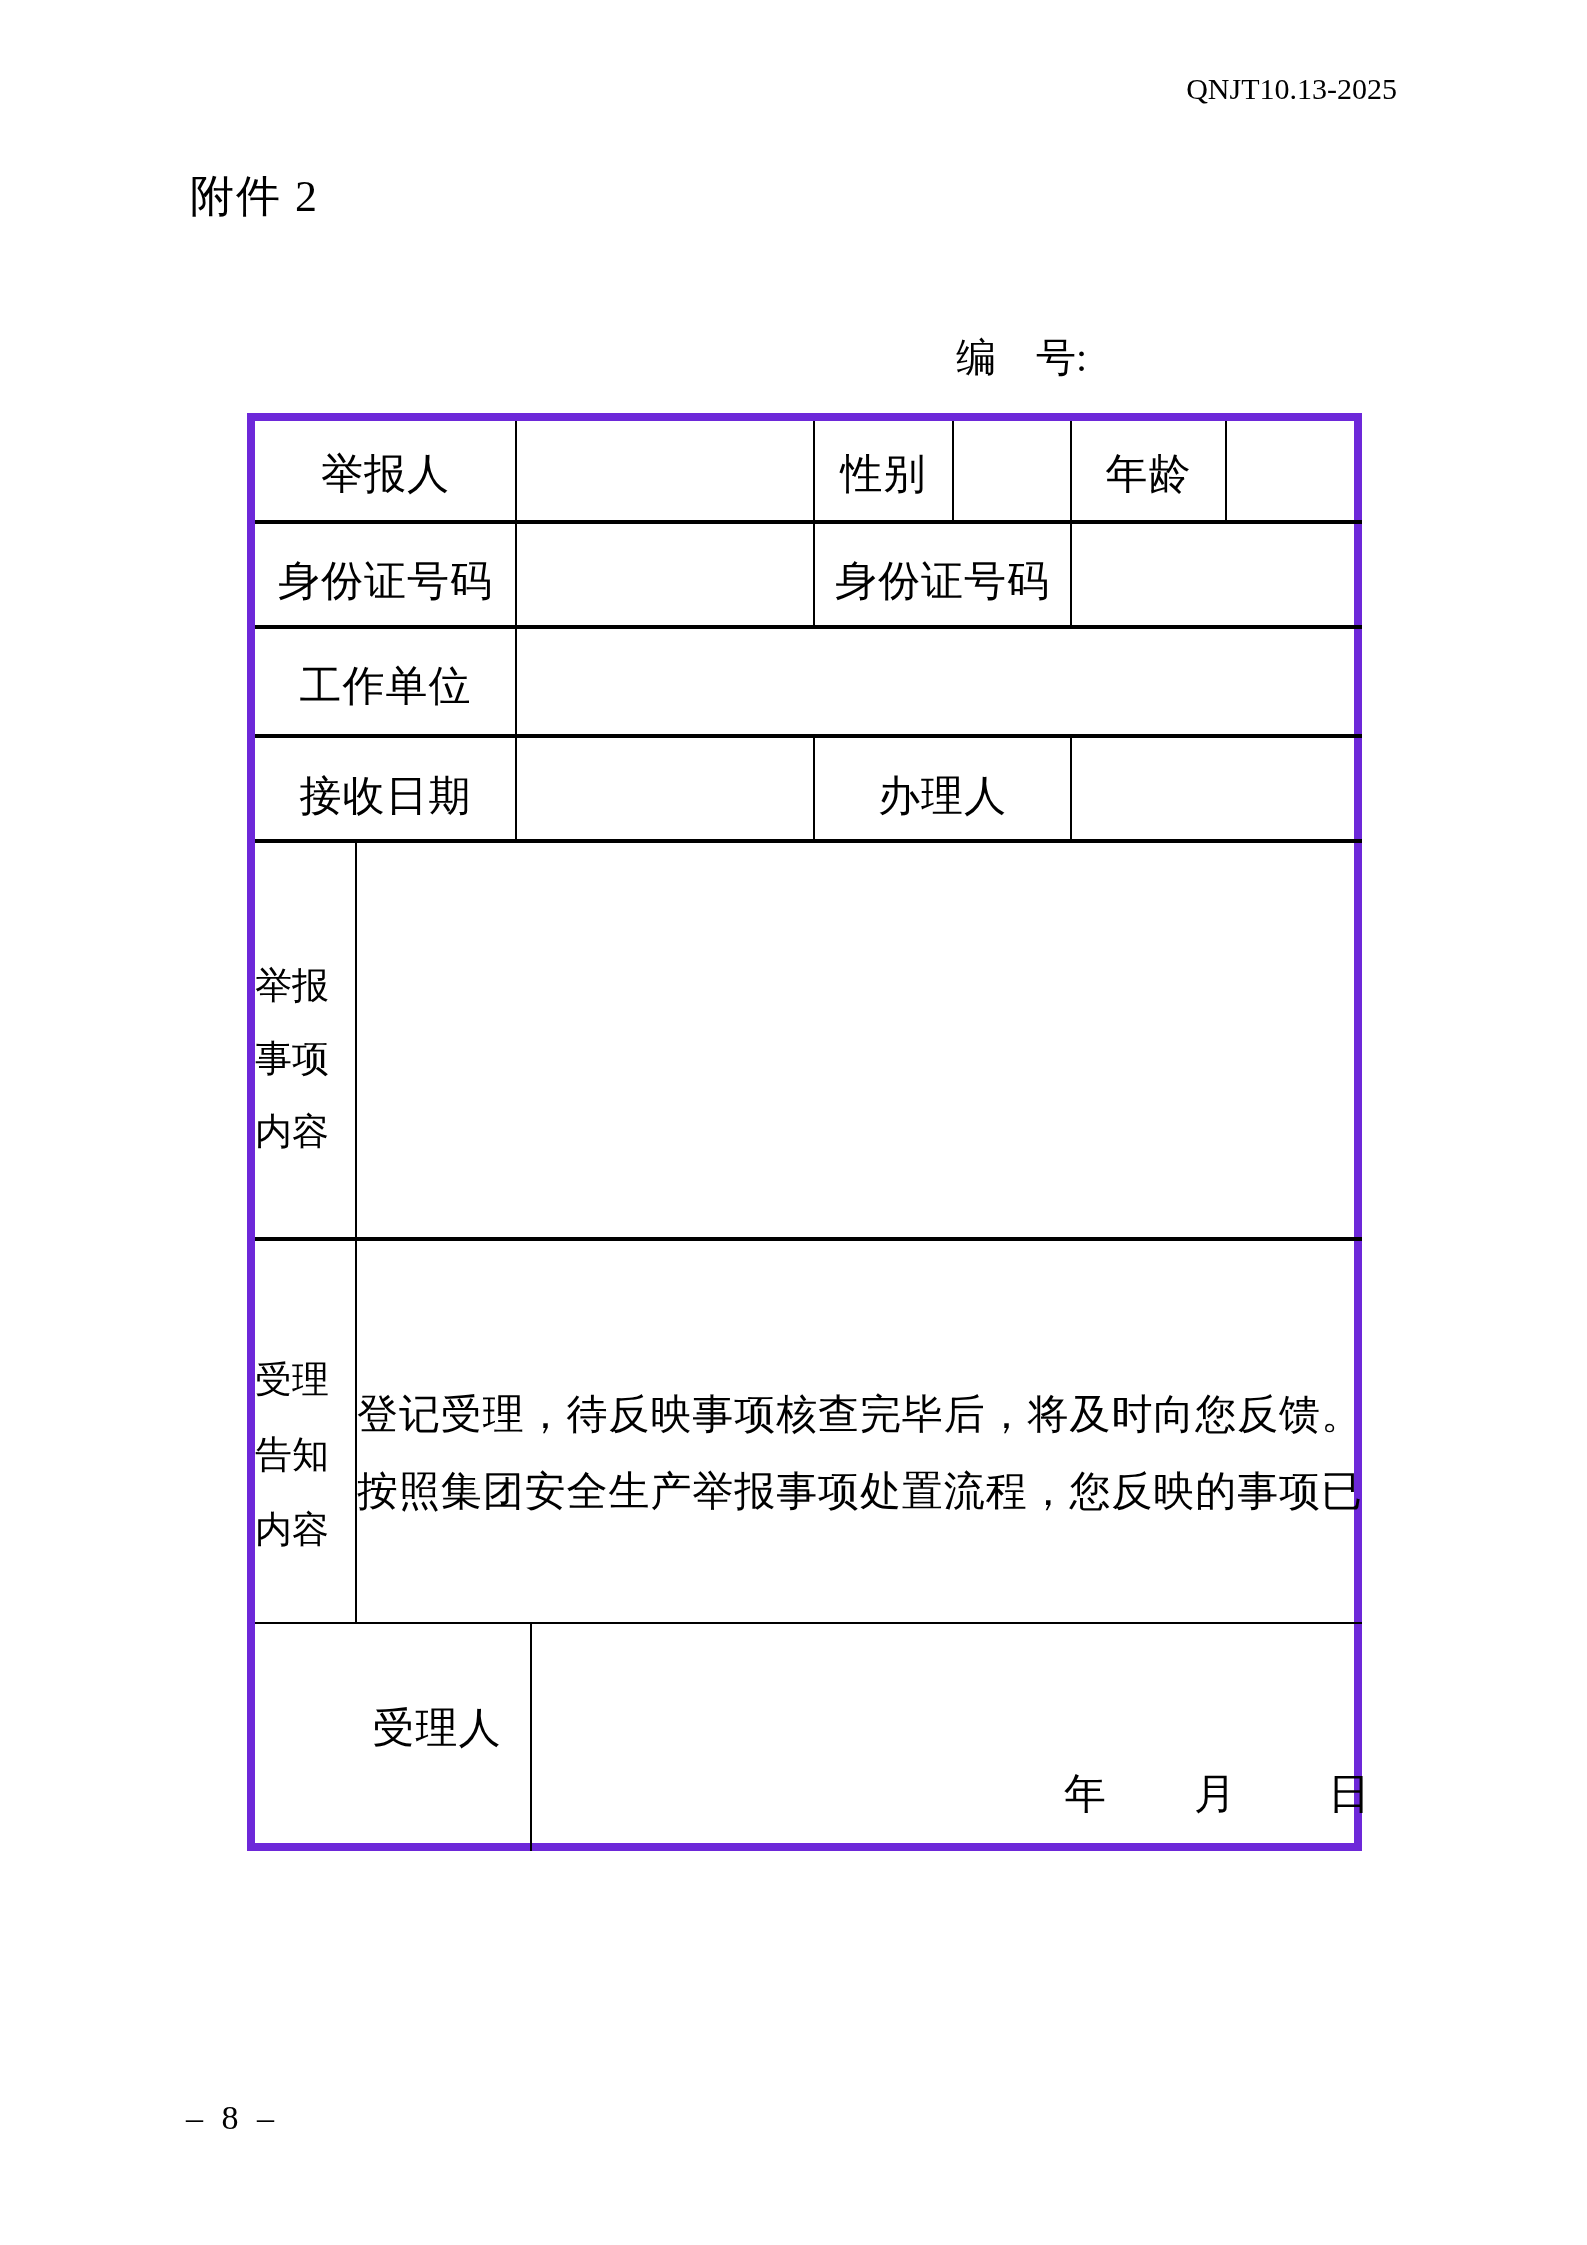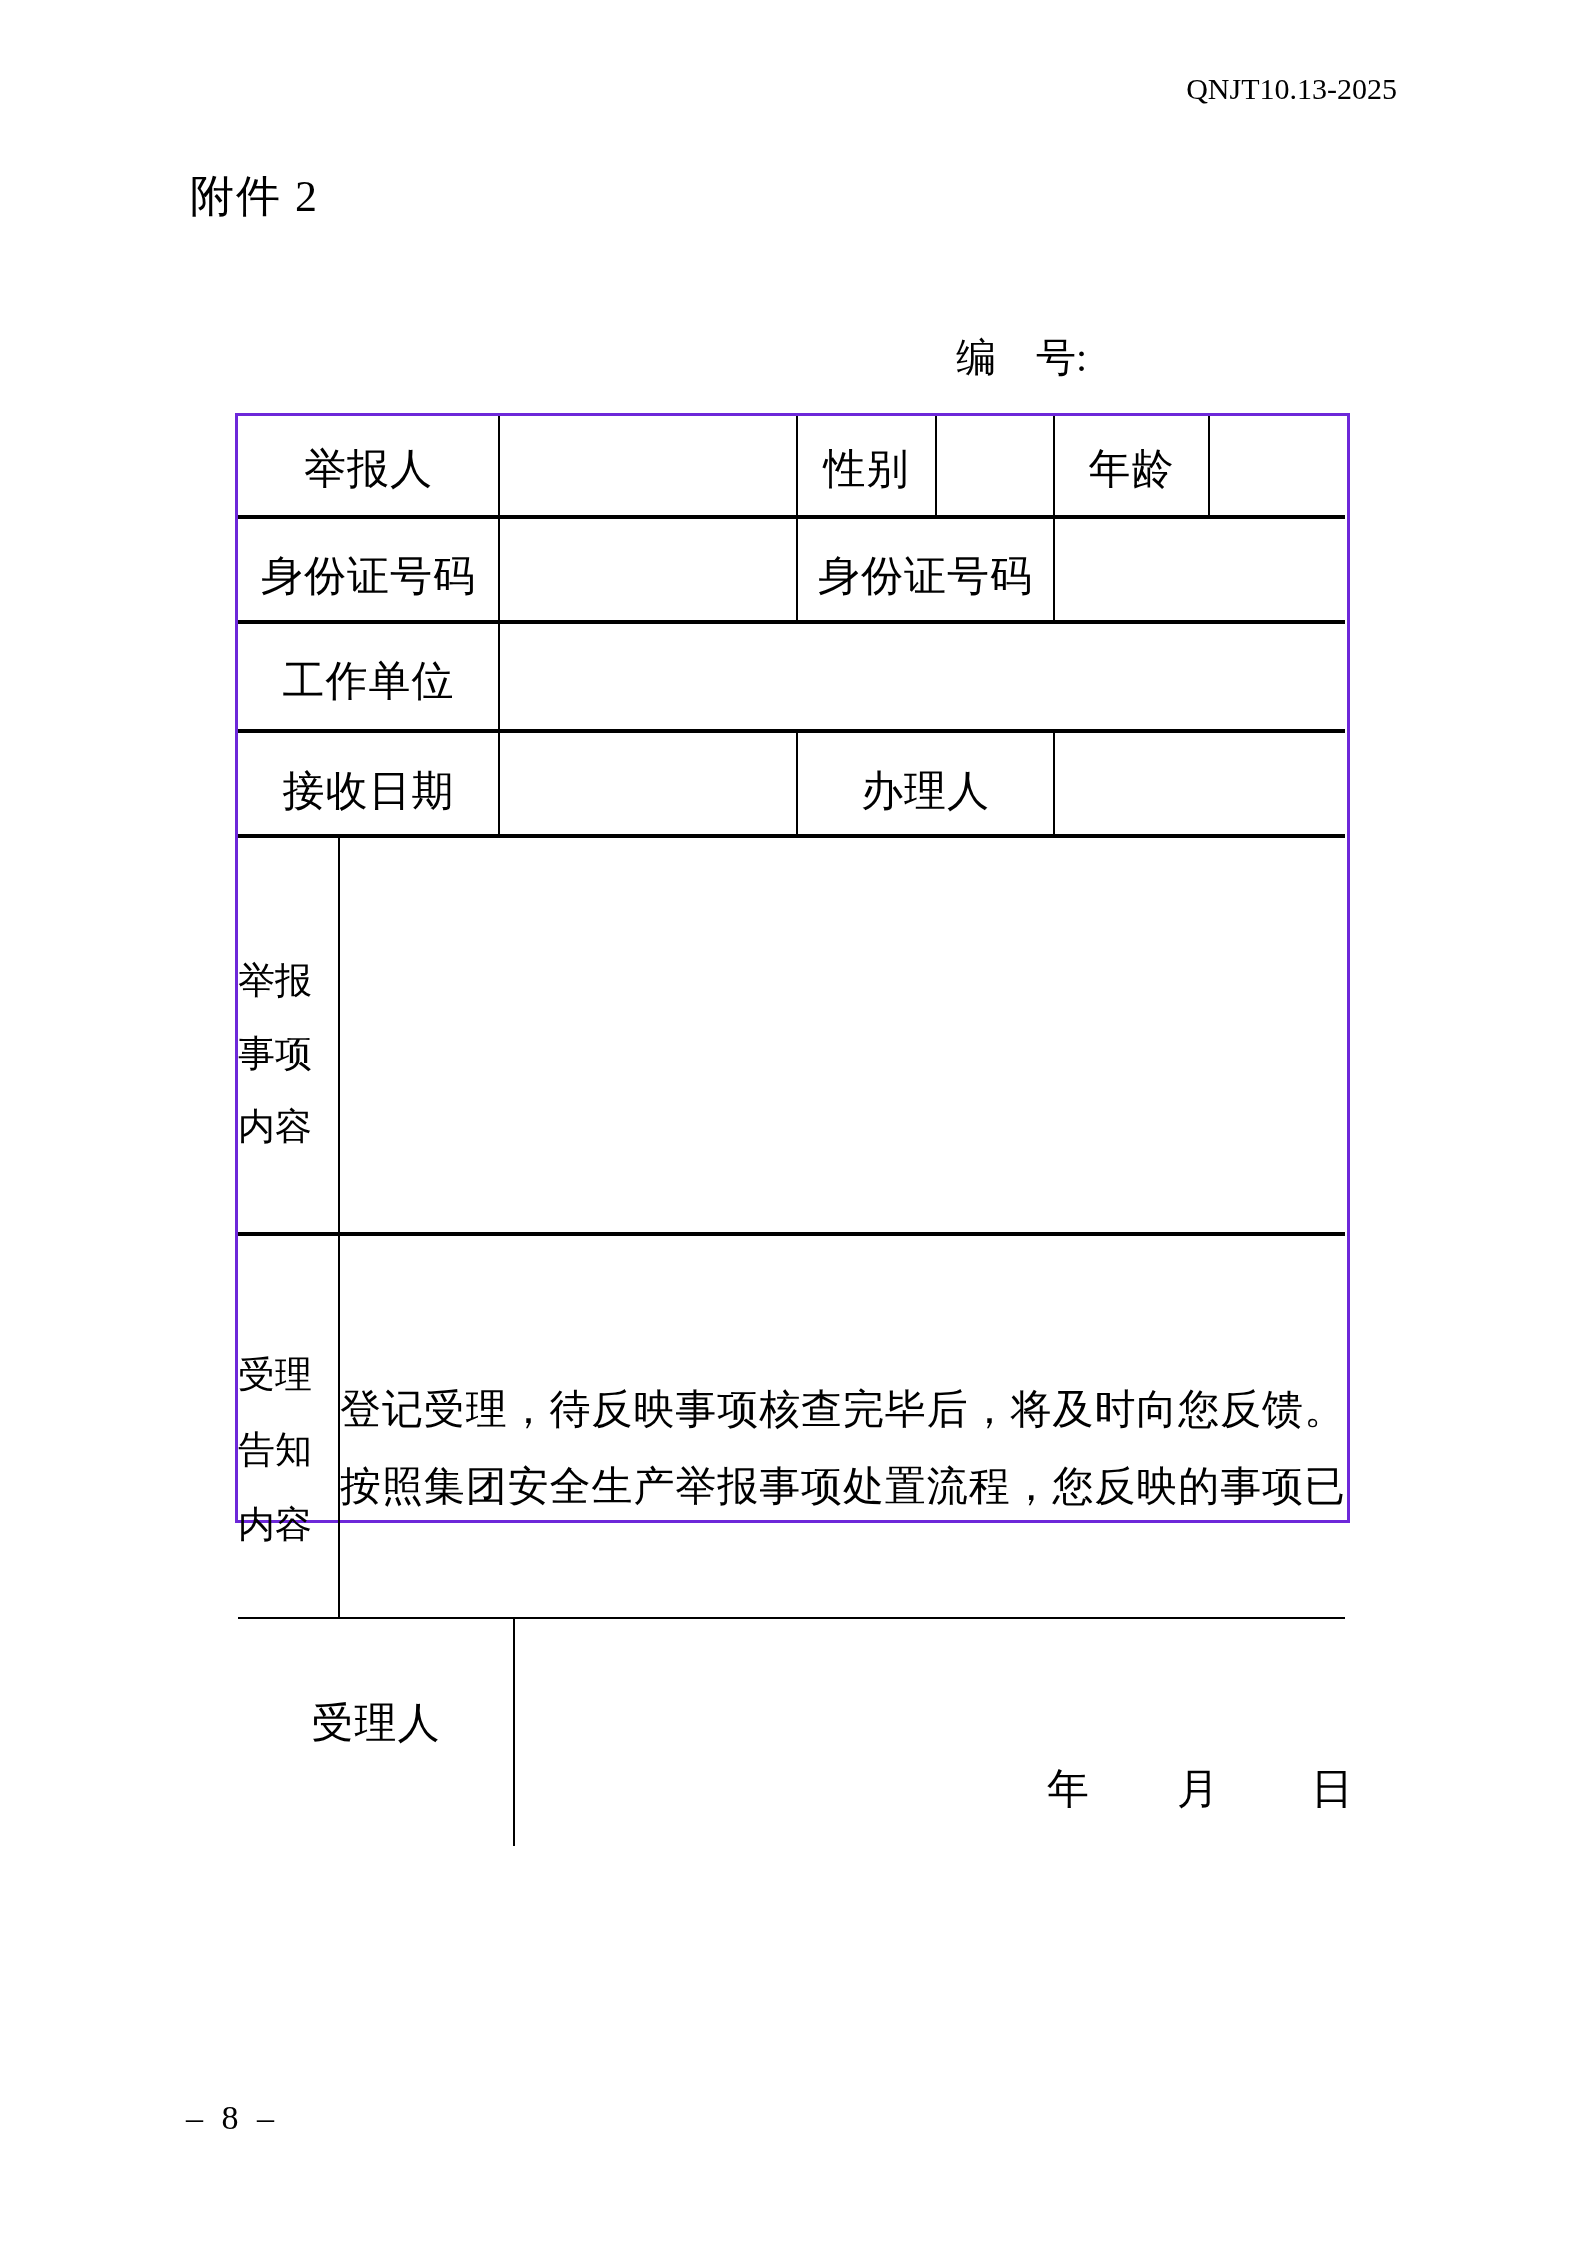--- a/index.html
+++ b/index.html
@@ -13,22 +13,22 @@
   }
   .abs{position:absolute;}
   .doc-code{top:70px;right:190px;font-size:30px;line-height:38px;font-family:Liberation Serif, serif;}
   .attachment{left:190px;top:172px;font-size:44px;line-height:50px;letter-spacing:2px;}
   .form-title{left:412px;top:228px;font-size:50px;line-height:58px;font-weight:bold;letter-spacing:0px;white-space:nowrap;}
   .serial{left:956px;top:335px;font-size:40px;line-height:46px;}
   .pageno{left:186px;top:2098px;font-size:34px;line-height:40px;letter-spacing:5px;}
 
   
   .tbl{
-    left:235px;top:413px;width:1115px;height:1110px;
-    border:3px solid #6d28d9;box-sizing:border-box;
+    left:247px;top:413px;width:1115px;height:1438px;
+    border:8px solid #6d28d9;box-sizing:border-box;
   }
   .hline{position:absolute;left:0;width:1107px;background:#000;height:4px;}
   .vline{position:absolute;width:2px;background:#000;}
   .lbl{position:absolute;font-size:42px;line-height:42px;text-align:center;letter-spacing:1px;white-space:nowrap;}
   .stack{position:absolute;width:101px;font-size:37px;text-align:left;letter-spacing:0;}
   .stack div{height:73px;line-height:73px;}
   .stack.notice div{height:75px;line-height:75px;}
   .notice-text{position:absolute;left:102px;top:955px;width:1005px;font-size:41px;}
   .notice-text div{height:77px;line-height:77px;text-align:justify;text-align-last:justify;}
   .date-row{position:absolute;top:1352px;left:0;width:1107px;height:42px;font-size:42px;line-height:42px;}
@@ -93,21 +93,21 @@
     <div class="stack notice" style="top:921px;">
       <div>受理</div>
       <div>告知</div>
       <div>内容</div>
     </div>
     <div class="notice-text">
       <div>登记受理，待反映事项核查完毕后，将及时向您反馈。</div>
       <div>按照集团安全生产举报事项处置流程，您反映的事项已</div>
     </div>
 
-    <div class="lbl" style="left:0;width:276px;top:1286px;">受理人</div>
+    <div class="lbl" style="left:0;width:276px;top:1286px;padding-left:44px;">受理人</div>
     <div class="cell" style="left:277px;top:1203px;width:830px;height:227px;"></div>
     <div class="date-row">
       <span style="left:809px;">年</span>
       <span style="left:939px;">月</span>
       <span style="left:1073px;">日</span>
     </div>
 
   </div>
 
   <div class="abs pageno">– 8 –</div>

